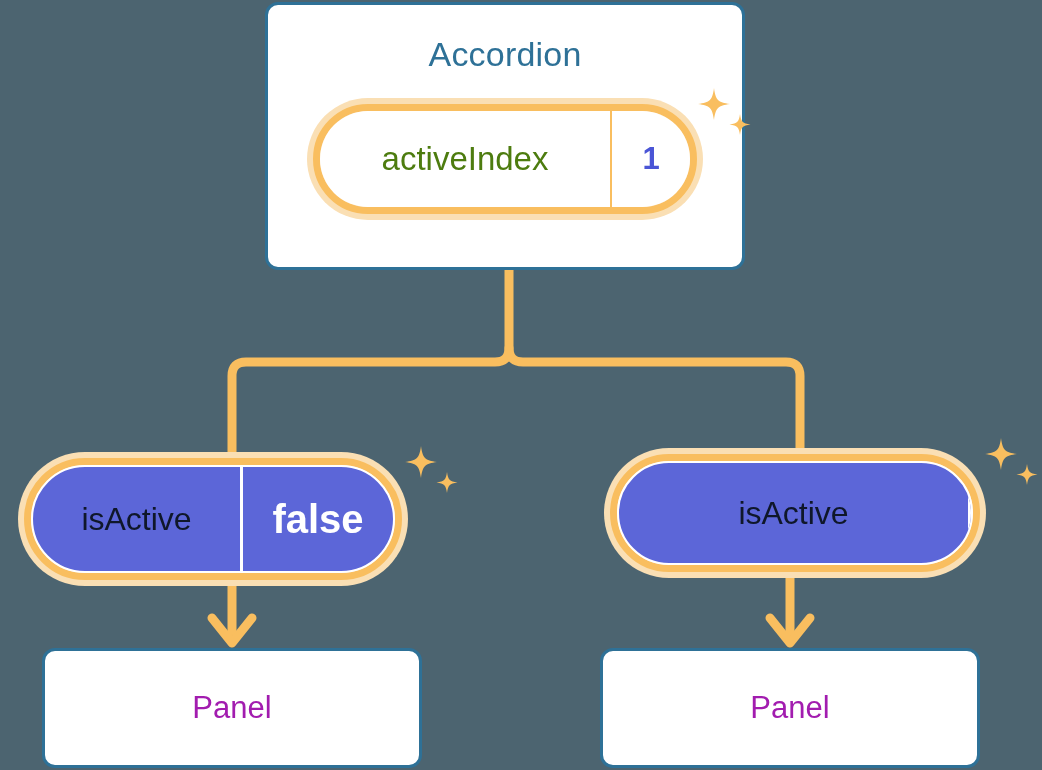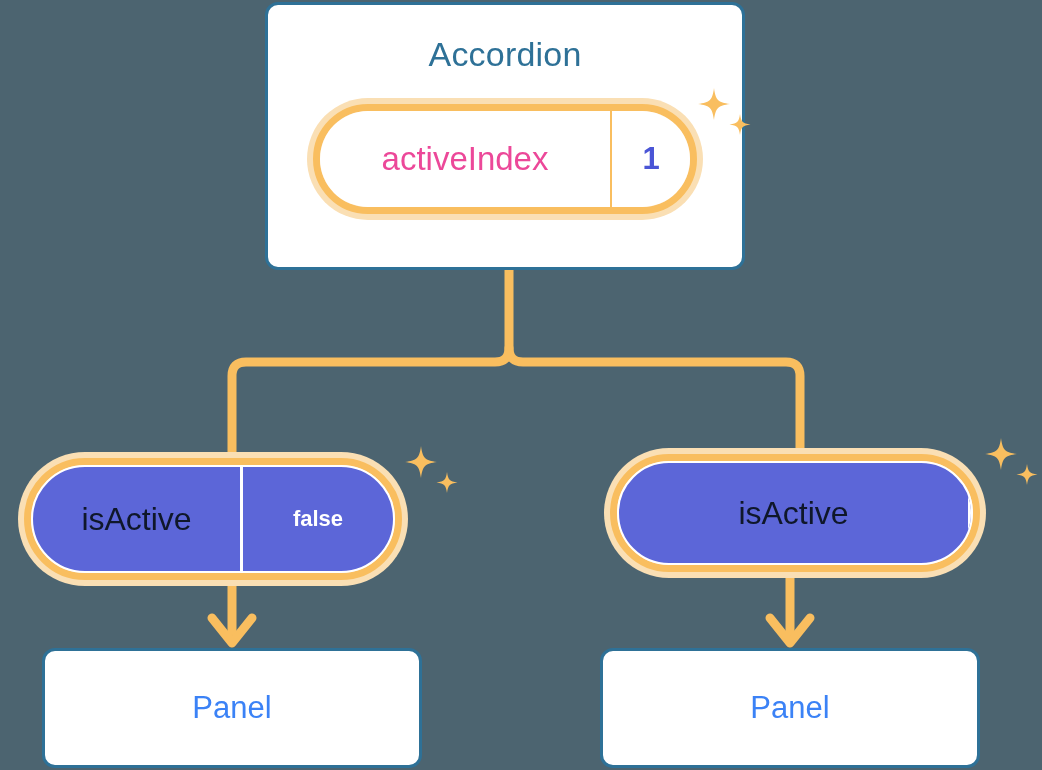--- a/index.html
+++ b/index.html
@@ -99,21 +99,21 @@
     box-sizing: border-box;
     white-space: nowrap;
   }
 
   
   .pill-light .body {
     background: #ffffff;
   }
   .pill-light .key {
     flex: 1 1 auto;
-    color: #ec4899;
+    color: #4d7c0f;
     font-size: 33px;
     border-right: 2px solid #f9be5f;
   }
   .pill-light .val {
     flex: 0 0 78px;
     color: #4a55d6;
     font-size: 31px;
     font-weight: bold;
   }
 
@@ -124,21 +124,21 @@
   }
   .pill-solid .key {
     flex: 1 1 auto;
     color: #0f172a;
     font-size: 32px;
     border-right: 3px solid #ffffff;
   }
   .pill-solid .val {
     flex: 0 0 150px;
     color: #ffffff;
-    font-size: 22px;
+    font-size: 40px;
     font-weight: bold;
   }
 
   #pill-activeindex {
     left: 307px;
     top: 98px;
     width: 396px;
     height: 122px;
   }
   #pill-isactive-left {
@@ -165,21 +165,21 @@
     position: absolute;
     background: #ffffff;
     border: 3px solid #2e7197;
     border-radius: 13px;
     box-sizing: border-box;
     display: flex;
     align-items: center;
     justify-content: center;
   }
   .panel-label {
-    color: #3b82f6;
+    color: #a21caf;
     font-size: 31px;
   }
   #panel-left {
     left: 42px;
     top: 648px;
     width: 380px;
     height: 120px;
   }
   #panel-right {
     left: 600px;

